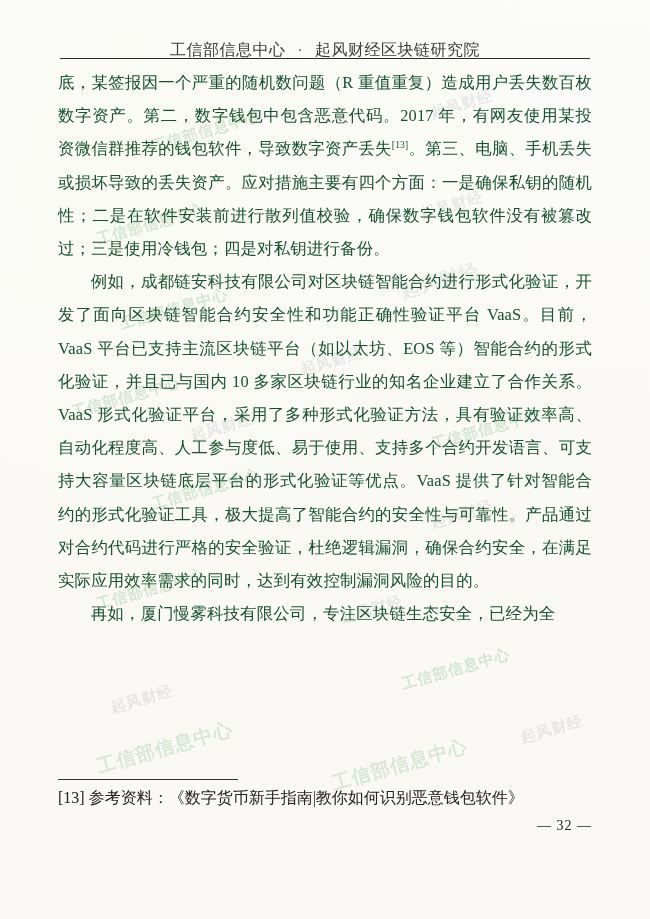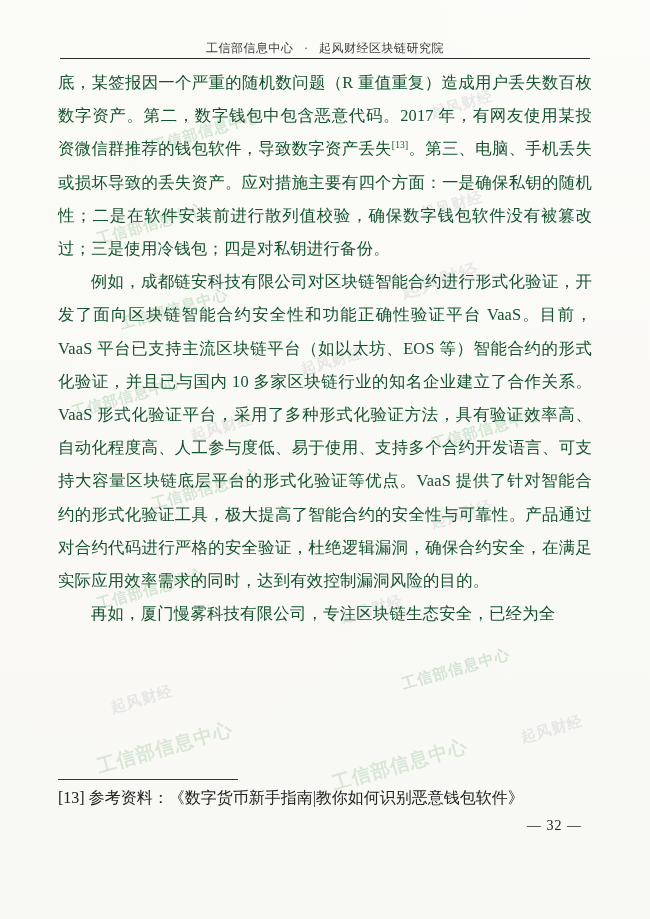--- a/index.html
+++ b/index.html
@@ -32,24 +32,24 @@
     pointer-events: none;
   }
 
   
   .header {
     position: absolute;
     top: 40px;
     left: 0;
     width: 650px;
     text-align: center;
-    font-size: 12px;
+    font-size: 16px;
     letter-spacing: 0.5px;
     color: #3a3a3a;
-    font-family: Liberation Serif, serif;
+    font-family: Liberation Sans, sans-serif;
   }
   .header .sep {
     display: inline-block;
     margin: 0 7px;
     color: #555;
   }
   .header-rule {
     position: absolute;
     top: 58px;
     left: 60px;
@@ -106,21 +106,21 @@
     width: 534px;
     font-size: 16px;
     line-height: 18px;
     color: #222;
   }
   .footnote .marker { margin-right: 4px; }
 
   
   .page-number {
     position: absolute;
-    right: 68px;
+    right: 58px;
     top: 818px;
     font-size: 14px;
     letter-spacing: 1px;
     color: #1b1b1b;
     text-align: right;
   }
 
   
   .wm-layer {
     position: absolute;

